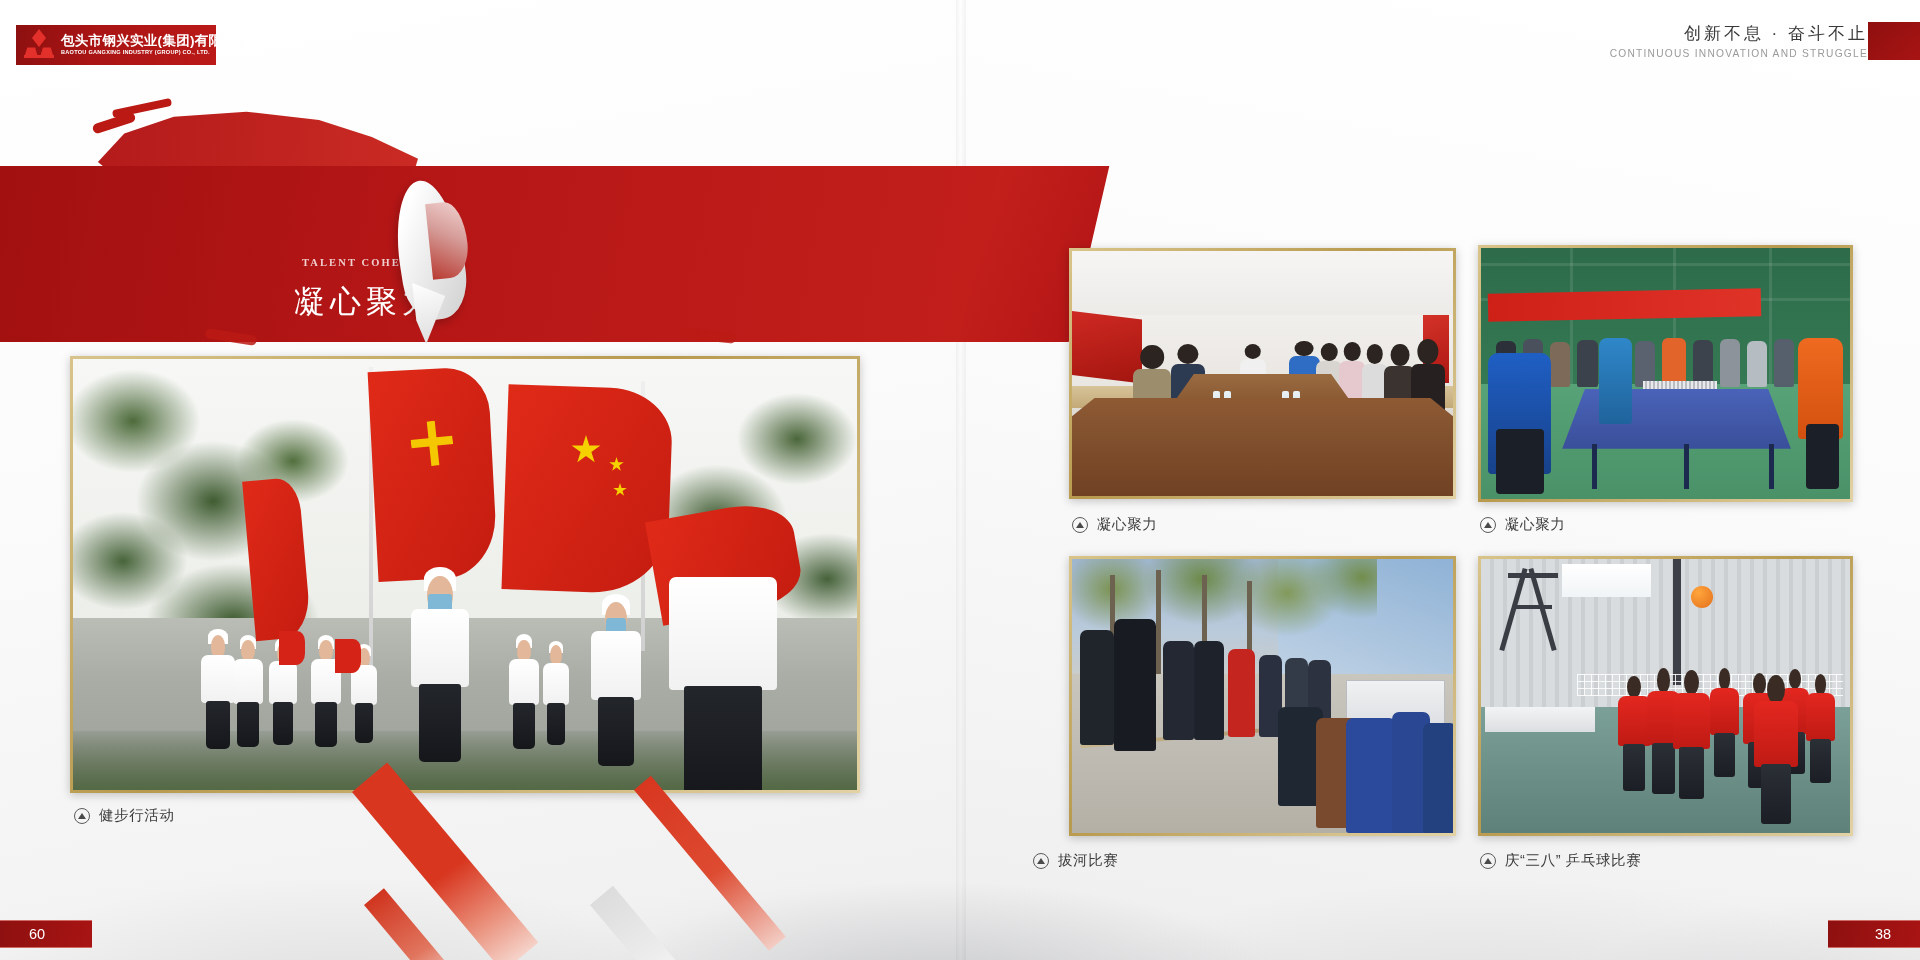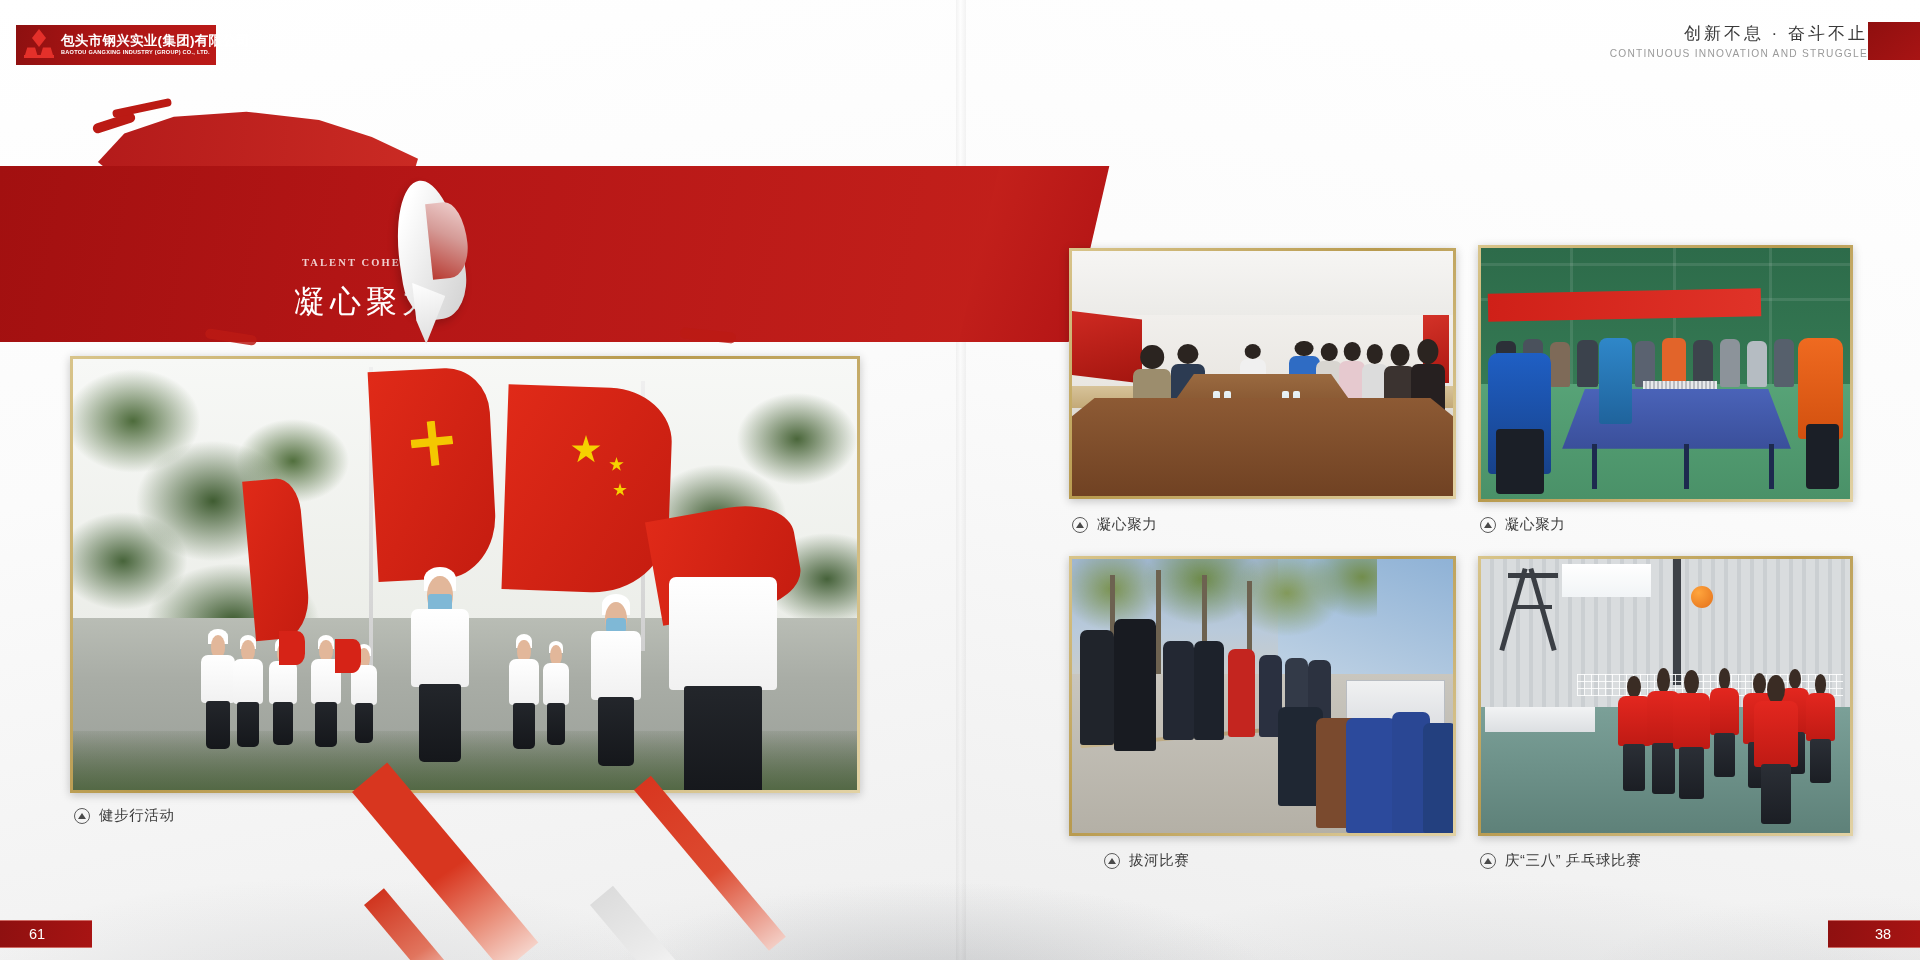--- a/index.html
+++ b/index.html
@@ -150,21 +150,21 @@
     position:relative; flex:0 0 16px;
   }
   .cap-ico:after {
     content:""; position:absolute; left:3.2px; top:4.6px;
     border-left:4.6px solid transparent; border-right:4.6px solid transparent;
     border-bottom:6.2px solid #4a4a4a;
   }
   .c-main { left:74px;   top:806px; }
   .c-tr1  { left:1072px; top:515px; }
   .c-tr2  { left:1480px; top:515px; }
-  .c-br1  { left:1104px; top:851px; }
+  .c-br1  { left:1033px; top:851px; }
   .c-br2  { left:1480px; top:851px; }
 
   
   .stripe { position:absolute; transform-origin:top left; }
   .s1 { left:352px; top:792px; width:46px; height:235px;
         background:linear-gradient(185deg,#d8361f 0%,#d8361f 52%,#e98d78 78%,#f6d6cd 100%);
         transform:rotate(-40deg) skewY(0deg); }
   .s2 { left:634px; top:790px; width:22px; height:210px;
         background:linear-gradient(185deg,#d8361f 0%,#dd4b31 55%,#f3cec5 100%);
         transform:rotate(-40deg); }
@@ -650,15 +650,15 @@
   <div class="caption c-br2">
     <span class="cap-ico"></span>
     <span>庆“三八” 乒乓球比赛</span>
   </div>
 
   <div class="stripe s1"></div>
   <div class="stripe s4"></div>
   <div class="stripe s2"></div>
   <div class="stripe s3"></div>
 
-  <div class="pagenum pn-left">61</div>
+  <div class="pagenum pn-left">60</div>
   <div class="pagenum pn-right">38</div>
 </div>
 
 </body></html>

